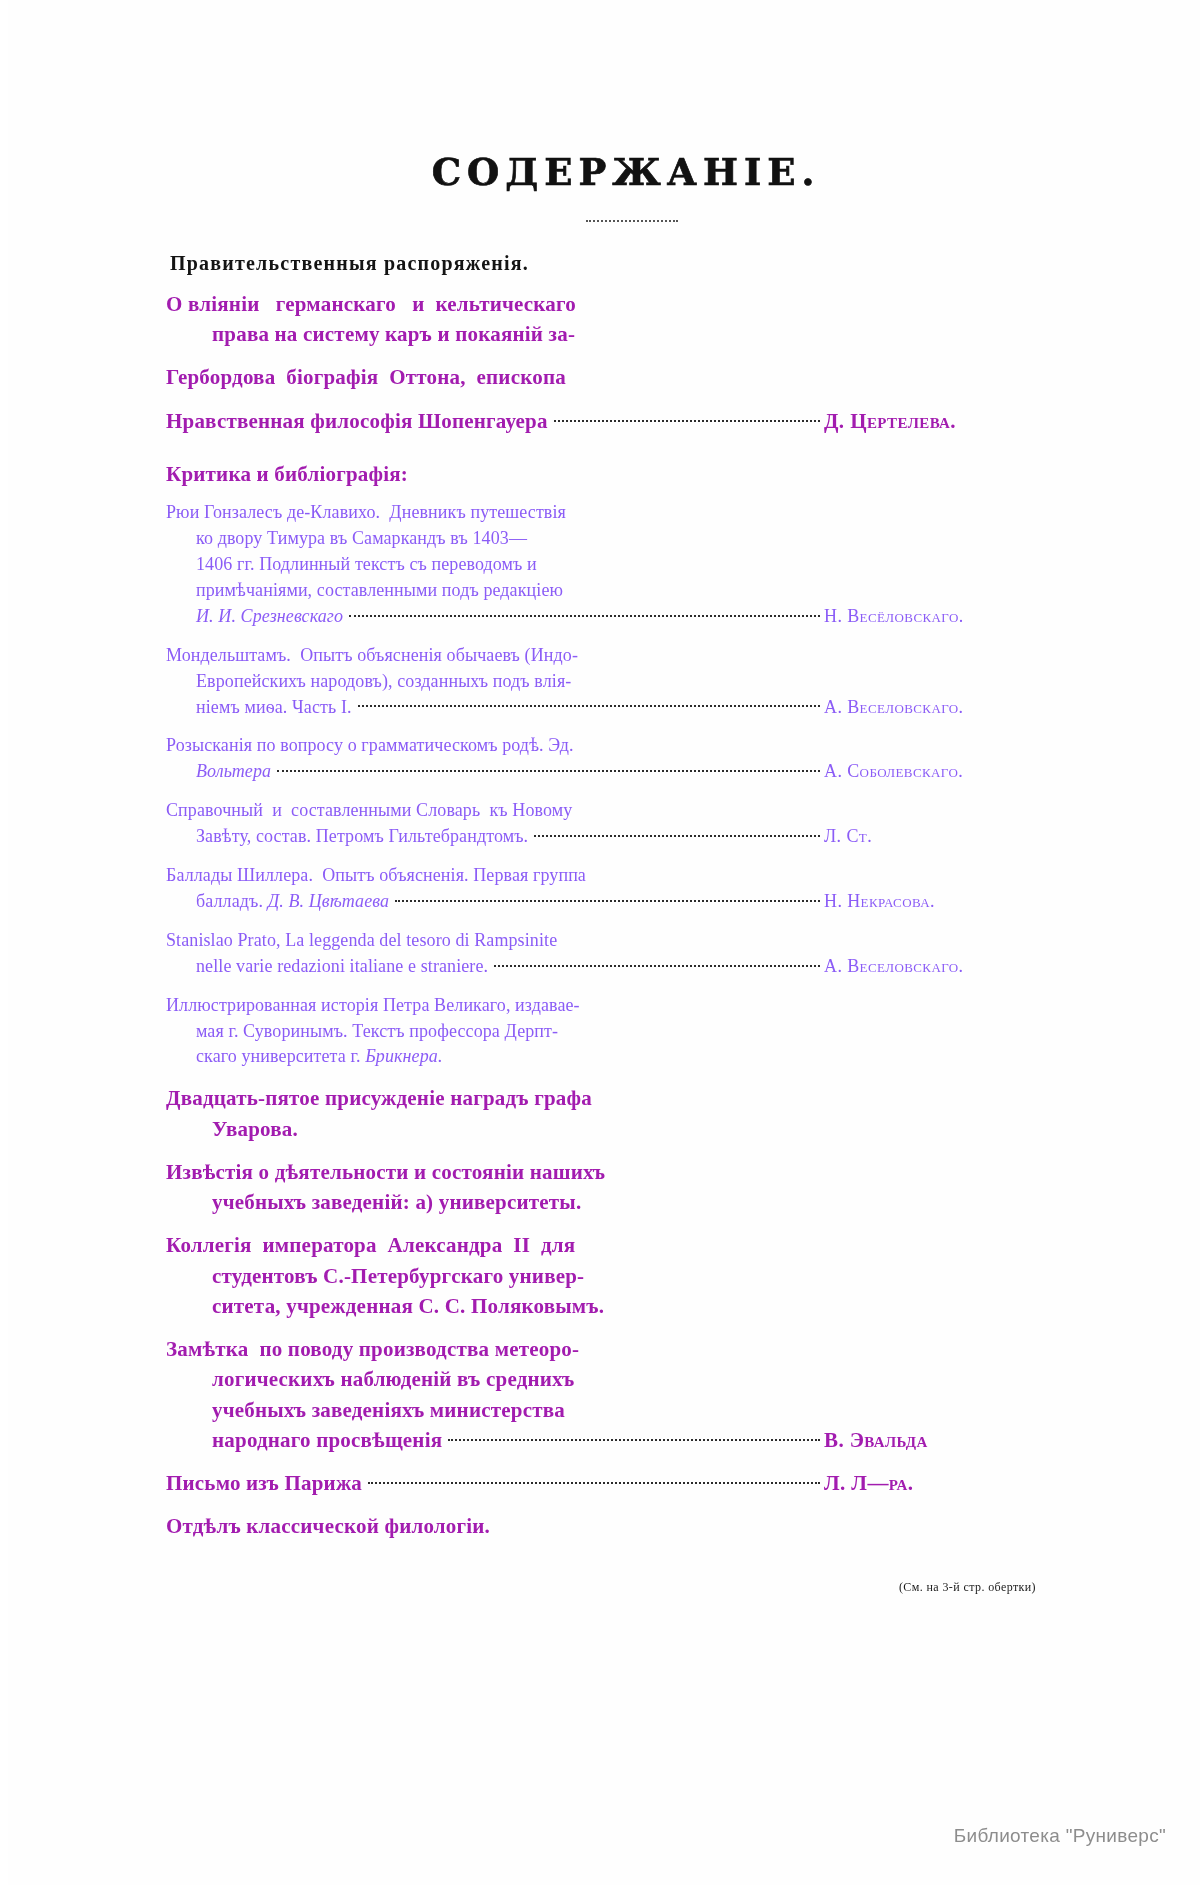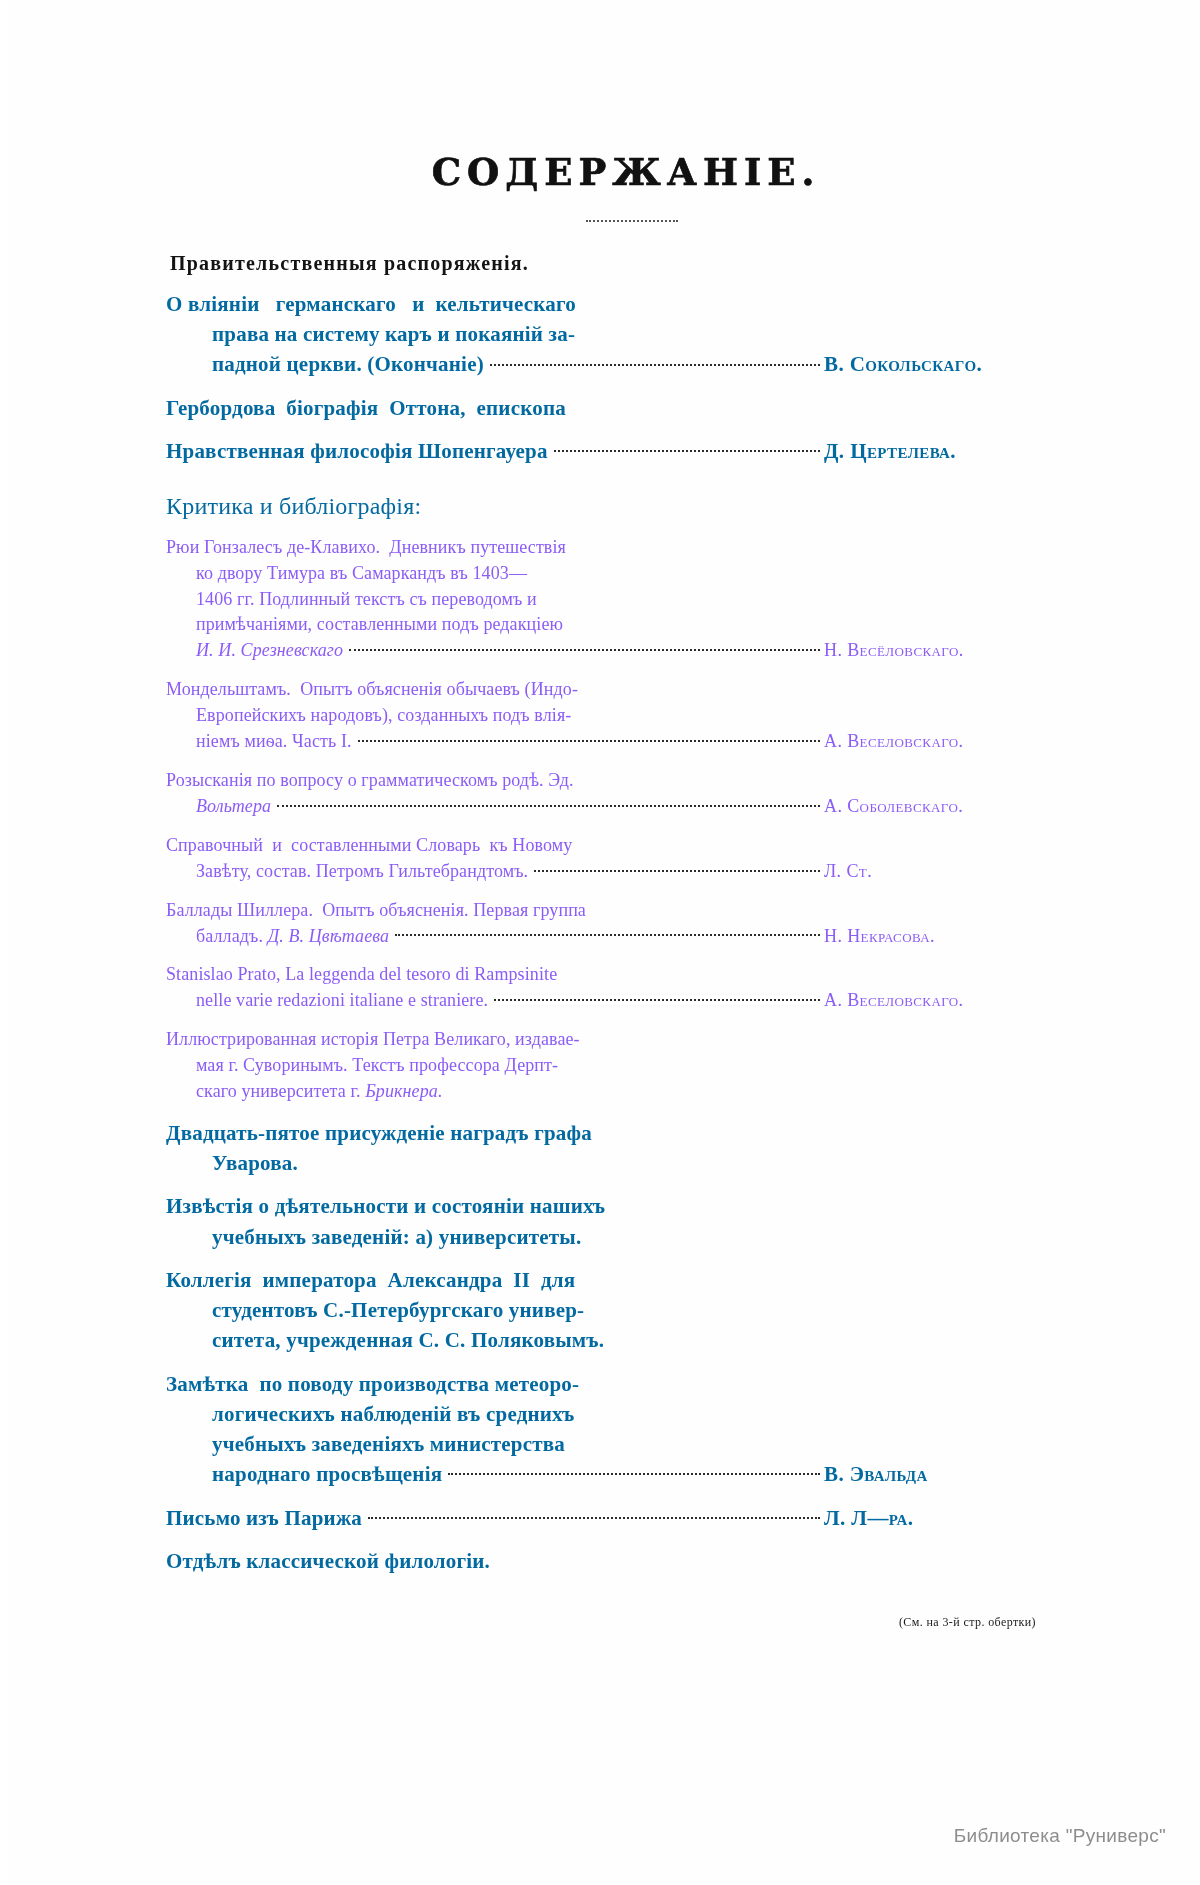--- a/index.html
+++ b/index.html
@@ -106,21 +106,21 @@
     flex: 0 0 auto;
     white-space: nowrap;
     text-align: left;
     min-width: 232px;
   }
 
   
   .big {
     font-weight: bold;
     font-size: 21px;
-    color: #0369a1;
+    color: #a21caf;
     letter-spacing: 0.2px;
   }
   .big .indent1 { padding-left: 0; }
   .big .indent2 { padding-left: 46px; }
 
   
   .small {
     font-size: 18px;
     color: #8b5cf6;
     letter-spacing: 0.1px;
@@ -133,22 +133,22 @@
   .sc {
     font-variant: small-caps;
   }
 
   .author.sc {
     font-variant: small-caps;
     letter-spacing: 0.4px;
   }
 
   .subhead {
-    font-weight: normal;
-    font-size: 24px;
+    font-weight: bold;
+    font-size: 21px;
     margin: 10px 0 4px 0;
   }
 
   .latin {
     font-family: "Liberation Serif", serif;
     font-size: 18px;
   }
 
   .note {
     text-align: right;
@@ -185,25 +185,20 @@
     <div class="section-head">Правительственныя распоряженія.</div>
 
     <div id="entries-root">
         <div class="entry big">
           <div class="line">
             <span class="txt indent1">О вліяніи   германскаго   и  кельтическаго</span>
           </div>
           <div class="line">
             <span class="txt indent2">права на систему каръ и покаяній за-</span>
           </div>
-          <div class="line">
-            <span class="txt indent2">падной церкви. (Окончаніе)</span>
-            <span class="leader"></span>
-            <span class="author sc">В. Сокольскаго.</span>
-          </div>
         </div>
         <div class="spacer-sm"></div>
         <div class="entry big">
           <div class="line">
             <span class="txt indent1">Гербордова  біографія  Оттона,  епископа</span>
           </div>
         </div>
         <div class="spacer-sm"></div>
         <div class="entry big">
           <div class="line">

